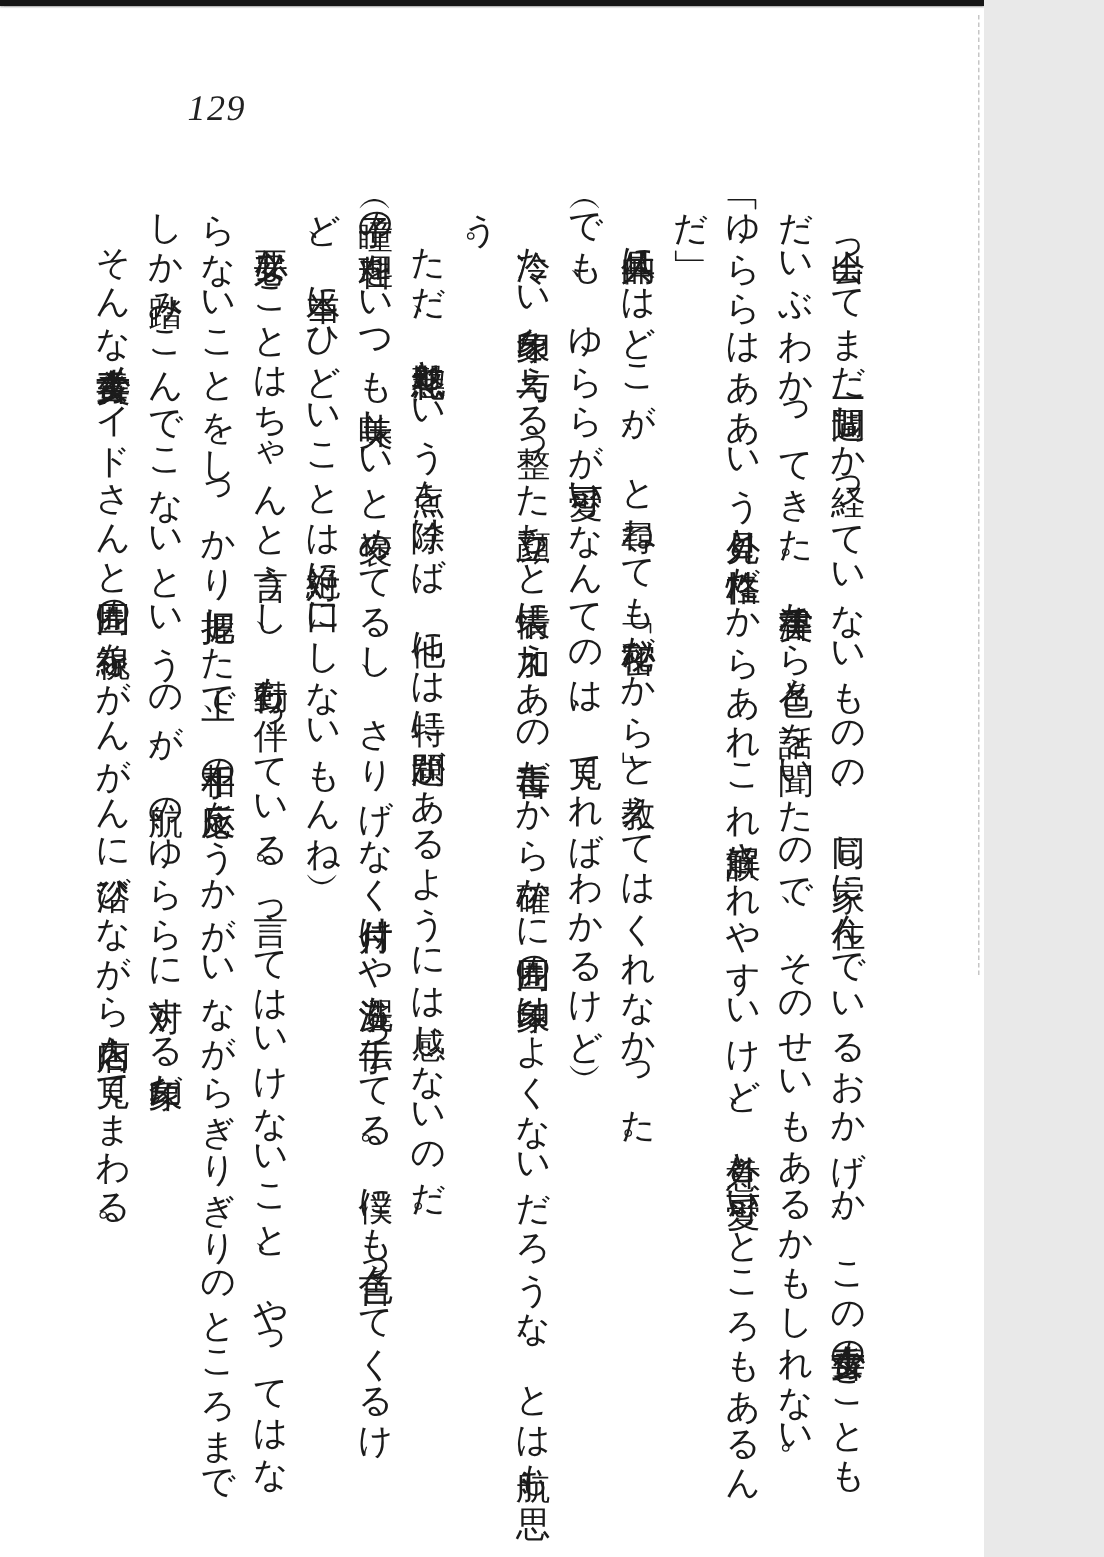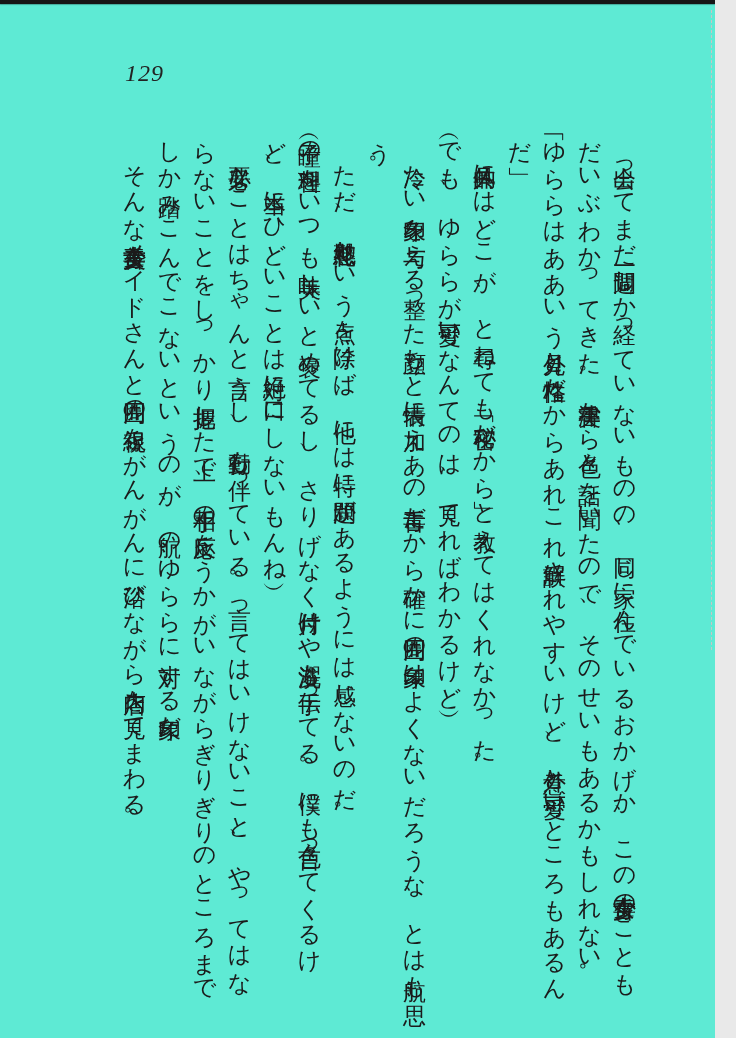--- a/index.html
+++ b/index.html
@@ -3,22 +3,22 @@
 <meta charset="utf-8">
 <style>
   html, body { margin: 0; padding: 0; }
   body {
     width: 736px; height: 1038px;
     background: #e9e9e9;
     font-family: "Liberation Serif", "DejaVu Serif", serif;
   }
   .page {
     position: relative;
-    width: 715px; height: 1038px;
-    background: #5eead4;
+    width: 656px; height: 1038px;
+    background: #ffffff;
     overflow: hidden;
   }
   .top-rule {
     position: absolute;
     top: 0; left: 0; right: 0;
     height: 4px;
     background: #161616;
     box-shadow: 0 1px 1px rgba(0,0,0,0.28);
   }
   .edge-mark {

